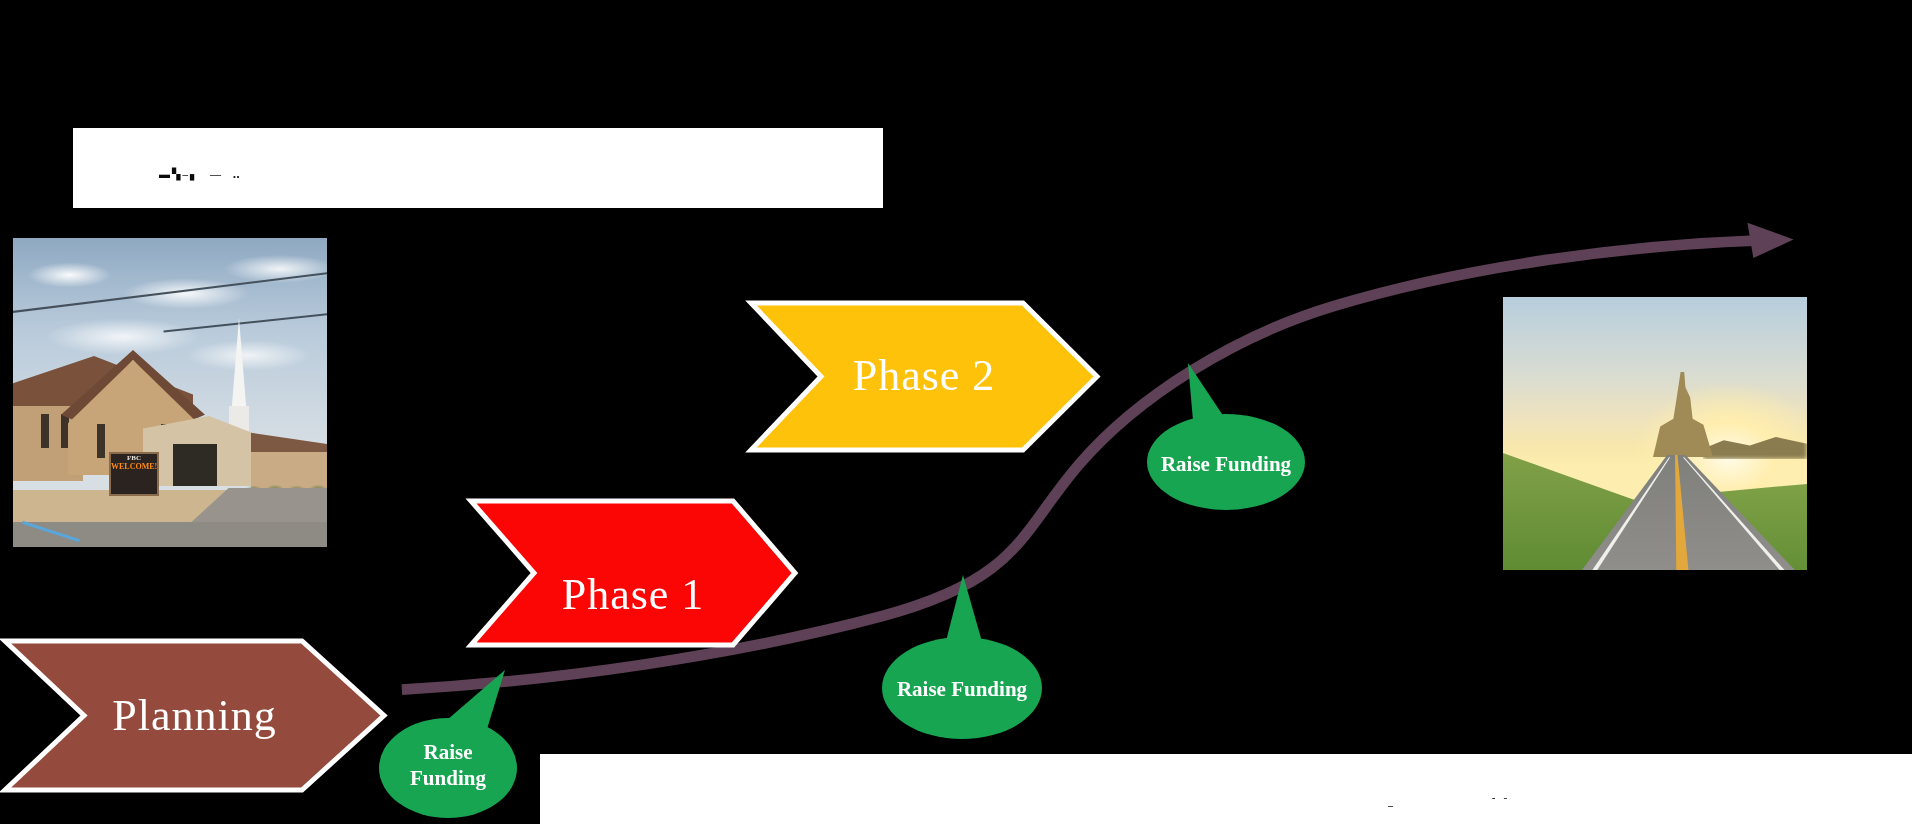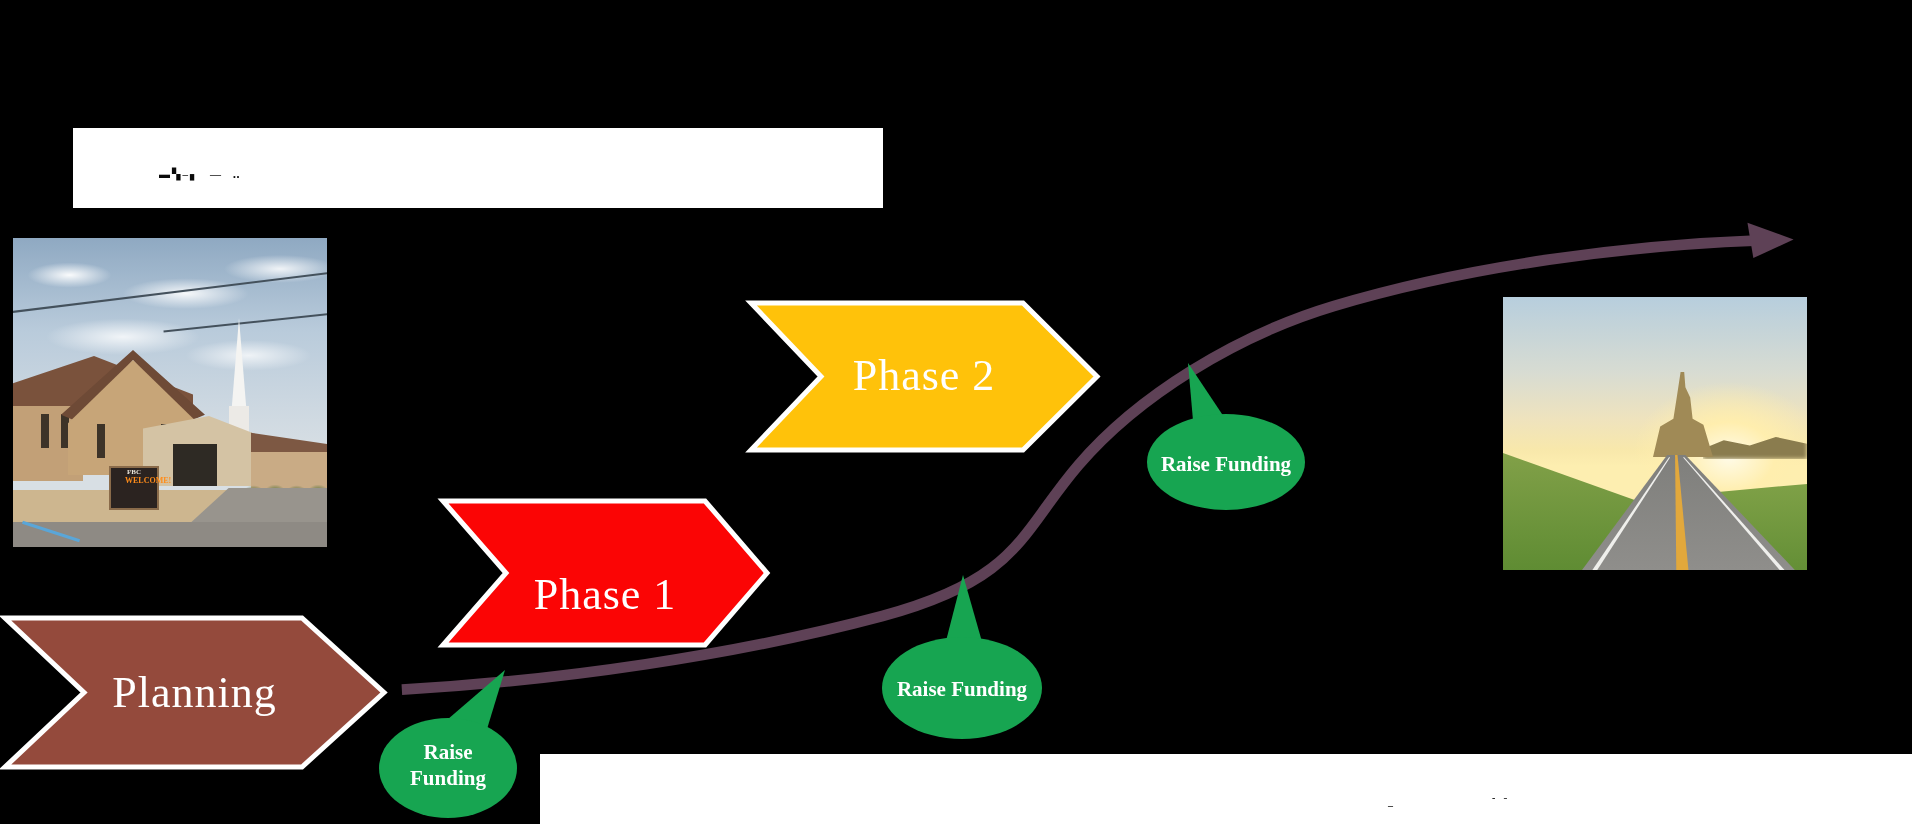--- a/index.html
+++ b/index.html
@@ -43,23 +43,23 @@
   .cp-shrubs{position:absolute;left:232px;top:244px;width:86px;height:16px;background:
      radial-gradient(14px 9px at 10% 60%,#4e6b37,transparent 70%),
      radial-gradient(14px 9px at 35% 55%,#55733b,transparent 70%),
      radial-gradient(14px 9px at 60% 60%,#4e6b37,transparent 70%),
      radial-gradient(14px 9px at 85% 55%,#55733b,transparent 70%);}
   .cp-ground{position:absolute;left:0;top:252px;width:314px;height:57px;background:#cdb68f;}
   .cp-road{position:absolute;left:150px;top:250px;width:164px;height:60px;background:#98948d;
     clip-path:polygon(40% 0,100% 0,100% 100%,0 100%);}
   .cp-asphalt{position:absolute;left:0;top:284px;width:314px;height:25px;background:#8e8a84;}
   .cp-blueline{position:absolute;left:8px;top:292px;width:60px;height:3px;background:#5aa6d8;transform:rotate(18deg);}
-  .cp-sign{position:absolute;left:96px;top:228px;width:46px;height:40px;background:#2b2320;border:2px solid #8a6b4a;}
+  .cp-sign{position:absolute;left:96px;top:214px;width:46px;height:40px;background:#2b2320;border:2px solid #8a6b4a;}
   .cp-sign-line1{color:#e8e4da;font-size:7px;line-height:8px;text-align:center;font-weight:bold;}
-  .cp-sign-line2{color:#ff8c1a;font-size:8px;line-height:10px;text-align:center;font-weight:bold;margin-left:14px;}
+  .cp-sign-line2{color:#ff8c1a;font-size:8px;line-height:10px;text-align:center;font-weight:bold;}
 
   .road-photo{left:1503px;top:297px;width:304px;height:273px;
     background:linear-gradient(180deg,#b7cedd 0%,#d8dcd2 28%,#efe3bd 45%,#f8e8ab 56%,#fdeeb0 62%);}
   .rp-sun{position:absolute;left:96px;top:60px;width:260px;height:200px;
     background:radial-gradient(closest-side,#fffbe8 0%,#ffeeae 35%,rgba(255,238,174,0) 75%);}
   .rp-treeline{position:absolute;left:200px;top:128px;width:104px;height:34px;background:#8a7c4e;
     filter:blur(2px);clip-path:polygon(0 70%,20% 45%,45% 60%,70% 35%,100% 55%,100% 100%,0 100%);}
   .rp-church{position:absolute;left:150px;top:75px;width:60px;height:85px;background:#a08a56;filter:blur(.5px);
     clip-path:polygon(46% 0,52% 0,54% 18%,62% 30%,66% 55%,84% 62%,100% 100%,0 100%,12% 64%,34% 55%,40% 28%);}
   .rp-grass-left{position:absolute;left:0;top:140px;width:160px;height:133px;background:linear-gradient(180deg,#86a34b,#5f8c33);
@@ -73,22 +73,22 @@
   .rp-edge-l{position:absolute;left:0;top:158px;width:304px;height:115px;background:#efefec;
     clip-path:polygon(54.6% 2%,55% 2%,31% 100%,29.4% 100%);}
   .rp-edge-r{position:absolute;left:0;top:158px;width:304px;height:115px;background:#efefec;
     clip-path:polygon(59.2% 2%,59.6% 2%,92.6% 100%,91% 100%);}
 
   
   .stage{position:absolute;}
   .stage svg{position:absolute;left:0;top:0;overflow:visible;}
   .stage-label{position:absolute;inset:0;display:flex;align-items:center;justify-content:center;
     color:#ffffff;font-size:44px;letter-spacing:1px;}
-  .st-planning{left:2px;top:615px;width:385px;height:155px;}
-  .st-phase1{left:440px;top:498px;width:330px;height:192px;}
+  .st-planning{left:2px;top:638px;width:385px;height:155px;}
+  .st-phase1{left:468px;top:498px;width:330px;height:192px;}
   .st-phase2{left:748px;top:300px;width:352px;height:150px;}
   .st-phase3{left:1082px;top:108px;width:350px;height:152px;}
   .st-completion{left:1527px;top:3px;width:385px;height:152px;}
 
   
   .connector{position:absolute;left:378px;top:210px;width:1460px;height:510px;overflow:visible;}
 
   
   .bubble{position:absolute;}
   .bubble svg{position:absolute;left:0;top:0;overflow:visible;}

